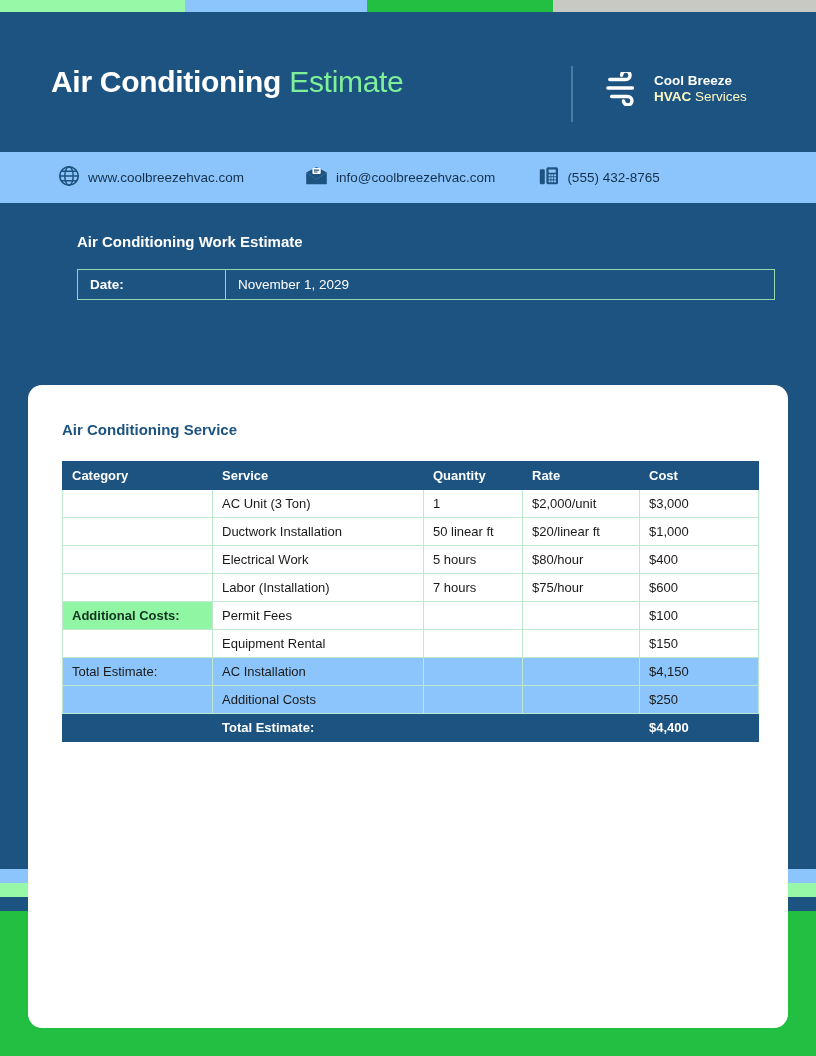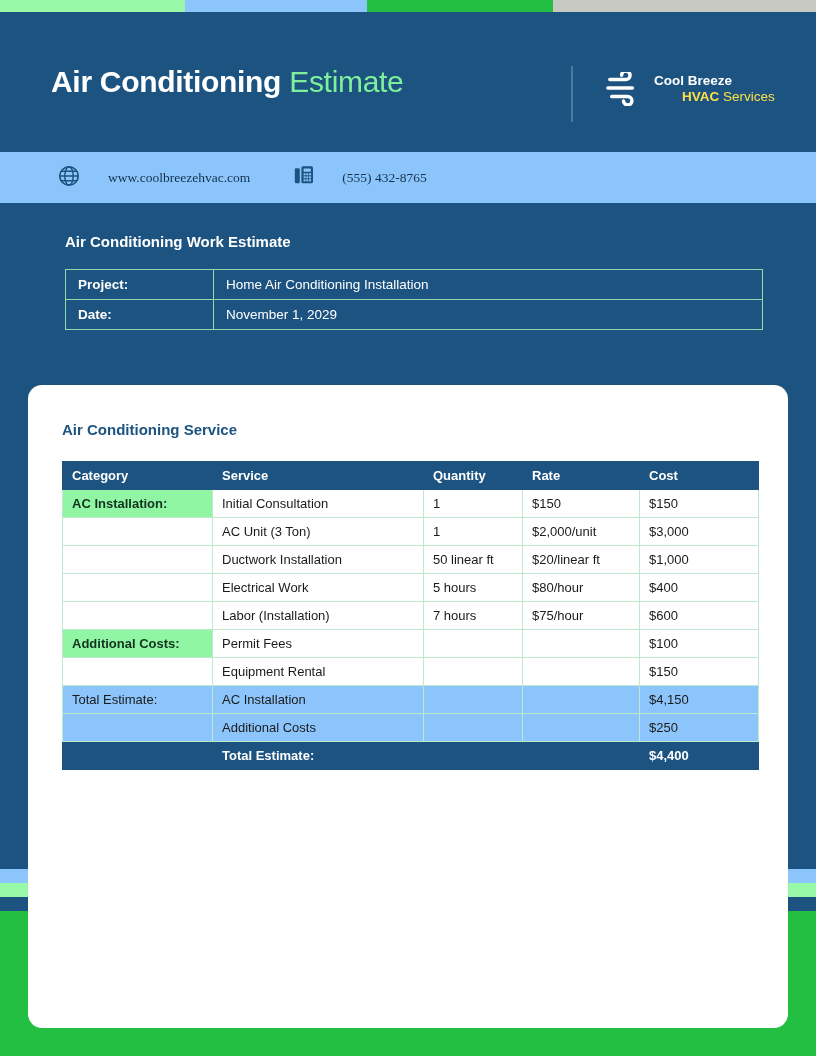--- a/index.html
+++ b/index.html
@@ -32,36 +32,36 @@
   }
   #title .accent { color:#7ff09a; font-weight:400; }
   #divider {
     position:absolute; left:571px; top:54px;
     width:2px; height:56px; background:#4a7ba3;
   }
   #logo { position:absolute; left:604px; top:60px; display:flex; align-items:center; gap:12px; }
   #logo .wind { width:38px; height:34px; }
   #logo .ltext { line-height:1.18; }
   #logo .l1 { font-size:13.5px; font-weight:bold; color:#ffffff; }
-  #logo .l2 { font-size:13.5px; color:#fde047;margin-left:28px; }
+  #logo .l2 { font-size:13.5px; color:#fef9c3; }
   #logo .l2 b { font-weight:bold; }
   #logo .l2 span { font-weight:400; }
 
   
   #contactbar {
     position:absolute; top:152px; left:0; width:816px; height:51px;
     background:#8cc5fb; display:flex; align-items:center;
   }
-  .contact { display:flex; align-items:center; gap:28px; color:#13314d; font-size:13.5px;font-family:Liberation Serif, serif; }
+  .contact { display:flex; align-items:center; gap:8px; color:#13314d; font-size:13.5px; }
   #contactbar .c1 { margin-left:58px; }
   #contactbar .c2 { margin-left:61px; }
   #contactbar .c3 { margin-left:44px; }
 
   
-  #meta { position:absolute; top:203px; left:4px; width:691px; }
+  #meta { position:absolute; top:203px; left:16px; width:691px; }
   #meta-title {
     margin:30px 0 0 61px; font-size:15px; font-weight:bold; color:#ffffff;
   }
   #meta-table {
     margin:19px 0 0 61px; width:698px;
     border-collapse:collapse;
   }
   #meta-table td {
     border:1px solid #8fd9b0;
     padding:7px 12px; font-size:13.5px; color:#ffffff;
@@ -149,20 +149,31 @@
   <div id="contactbar">
     <div class="contact c1">
       <span>
         <svg width="22" height="22" viewBox="0 0 22 22">
           <circle cx="11" cy="11" r="9.2" fill="none" stroke="#1d5380" stroke-width="1.7"></circle>
           <ellipse cx="11" cy="11" rx="4.2" ry="9.2" fill="none" stroke="#1d5380" stroke-width="1.5"></ellipse>
           <path d="M2 11 H20 M3.2 6.2 H18.8 M3.2 15.8 H18.8" stroke="#1d5380" stroke-width="1.4" fill="none"></path>
         </svg>
       </span>
       <span>www.coolbreezehvac.com</span>
+    </div>
+    <div class="contact c2">
+      <span>
+        <svg width="23" height="20" viewBox="0 0 23 20">
+          <path d="M1.2 6.5 L11.5 13.4 L21.8 6.5 L21.8 18.3 L1.2 18.3 Z" fill="#1d5380"></path>
+          <path d="M1.2 6.5 L11.5 0.9 L21.8 6.5 L11.5 13.4 Z" fill="#1d5380"></path>
+          <rect x="7.4" y="2.1" width="8.3" height="6" rx="1" fill="#ffffff"></rect>
+          <path d="M9 4.1 H14.2 M9 6 H12.6" stroke="#1d5380" stroke-width="1.1"></path>
+        </svg>
+      </span>
+      <span>info@coolbreezehvac.com</span>
     </div>
     <div class="contact c3">
       <span>
         <svg width="20" height="21" viewBox="0 0 20 21">
           <rect x="0.8" y="3.2" width="5" height="15" rx="1.2" fill="#1d5380"></rect>
           <rect x="7.4" y="1.3" width="11.6" height="17" rx="1.6" fill="#1d5380"></rect>
           <g fill="#8cc5fb">
             <rect x="9.6" y="3.6" width="7.2" height="3.1" rx="0.6"></rect>
             <rect x="9.6" y="8.3" width="2" height="2"></rect>
               <rect x="12.3" y="8.3" width="2" height="2"></rect>
@@ -178,24 +189,20 @@
       </span>
       <span>(555) 432-8765</span>
     </div>
   </div>
 
   <div id="meta">
     <div id="meta-title">Air Conditioning Work Estimate</div>
     <table id="meta-table">
         <tbody>
           <tr>
-            <td class="key">Project:</td>
-            <td>Home Air Conditioning Installation</td>
-          </tr>
-          <tr>
             <td class="key">Date:</td>
             <td>November 1, 2029</td>
           </tr>
         </tbody>
       </table>
   </div>
 
   <div id="green-bg"></div>
   <div class="stripes" id="stripes-left">
       <div style="background: rgb(29, 83, 128);"></div>
@@ -224,27 +231,20 @@
           <tr>
             <th>Category</th>
             <th>Service</th>
             <th>Quantity</th>
             <th>Rate</th>
             <th>Cost</th>
           </tr>
         </thead>
       <tbody>
           <tr>
-            <td class="cat-green">AC Installation:</td>
-            <td>Initial Consultation</td>
-            <td>1</td>
-            <td>$150</td>
-            <td>$150</td>
-          </tr>
-          <tr>
             <td></td>
             <td>AC Unit (3 Ton)</td>
             <td>1</td>
             <td>$2,000/unit</td>
             <td>$3,000</td>
           </tr>
           <tr>
             <td></td>
             <td>Ductwork Installation</td>
             <td>50 linear ft</td>

